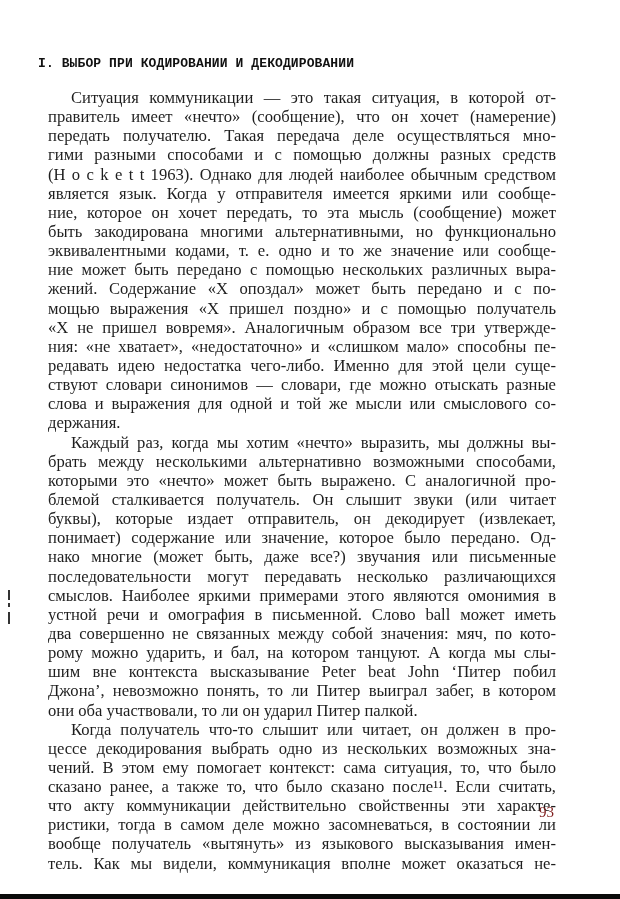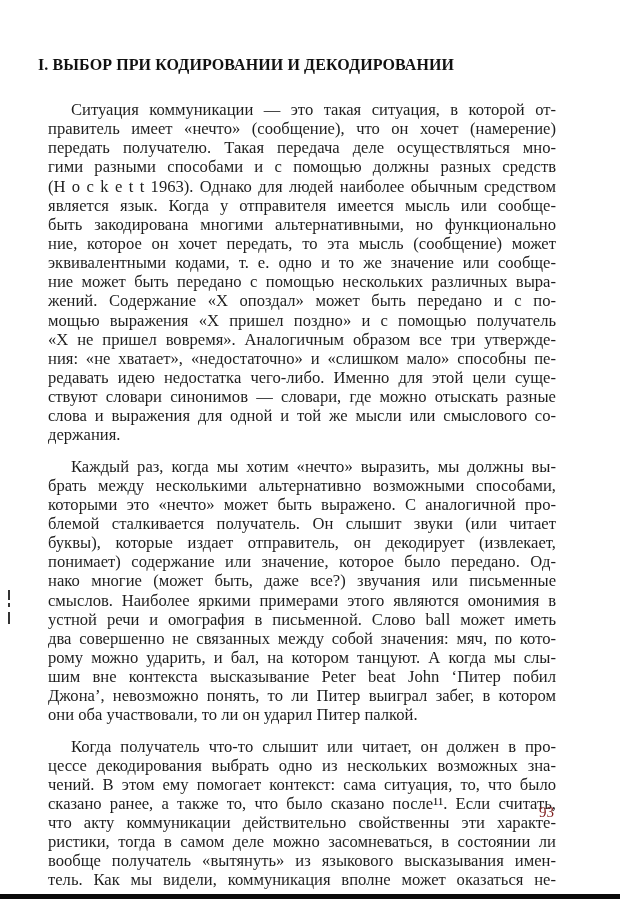--- a/index.html
+++ b/index.html
@@ -2,69 +2,70 @@
 <html><head>
 <meta charset="utf-8">
 <style>
   html, body { margin: 0; padding: 0; }
   body {
     width: 620px; height: 899px; background: #ffffff; position: relative; overflow: hidden;
     font-family: "DejaVu Serif", "Liberation Serif", serif; color: #1a1a1a;
   }
   .heading {
     position: absolute; left: 38px; top: 56px;
-    font-family: Liberation Serif, serif; font-weight: bold; font-size: 16px;
+    font-family: Liberation Mono, monospace; font-weight: bold; font-size: 13px;
     letter-spacing: 0.1px; color: #111;
   }
   .text {
     position: absolute; left: 48px; top: 88px; width: 508px;
     font-family: "Liberation Serif", serif; font-size: 16.6px; line-height: 19.15px;
     text-align: justify; color: #1e1e1e;
   }
   .line { display: block; white-space: nowrap; text-align-last: justify; text-align: justify; height: 19.15px; }
   .line.last { text-align-last: left; }
-  .line.indent { padding-left: 23px; margin-top: 12px; }
+  .line.indent { padding-left: 23px; }
   .page-number {
     position: absolute; left: 539px; top: 804px;
     font-family: "Liberation Serif", serif; font-size: 15px; color: #7f1d1d;
   }
   .left-mark { position: absolute; left: 8px; width: 2px; background: #333; }
   .bottom-bar { position: absolute; left: 0; top: 894px; width: 620px; height: 5px; background: #0a0a0a; }
 </style>
 </head>
 <body>
 
 <div class="heading">I. ВЫБОР ПРИ КОДИРОВАНИИ И ДЕКОДИРОВАНИИ</div>
 
 <div class="text" id="body-text">
     <span class="line indent">Ситуация коммуникации — это такая ситуация, в которой от-</span>
     <span class="line">правитель имеет «нечто» (сообщение), что он хочет (намерение)</span>
     <span class="line">передать получателю. Такая передача деле осуществляться мно-</span>
     <span class="line">гими разными способами  и  с помощью должны  разных средств</span>
     <span class="line">(H o c k e t t  1963). Однако для людей наиболее обычным средством</span>
-    <span class="line">является язык. Когда у отправителя имеется мысль или сообще-</span>
+    <span class="line">является язык. Когда у отправителя имеется яркими или сообще-</span>
+    <span class="line">ние, которое он хочет передать, то эта мысль (сообщение) может</span>
     <span class="line">быть закодирована многими альтернативными, но функционально</span>
-    <span class="line">ние, которое он хочет передать, то эта мысль (сообщение) может</span>
     <span class="line">эквивалентными кодами, т. е. одно и то же значение или сообще-</span>
     <span class="line">ние может быть передано с помощью нескольких различных выра-</span>
     <span class="line">жений. Содержание «X опоздал» может быть передано и с по-</span>
     <span class="line">мощью выражения «X пришел поздно» и с помощью получатель</span>
     <span class="line">«X не пришел вовремя». Аналогичным образом все три утвержде-</span>
     <span class="line">ния: «не хватает», «недостаточно» и «слишком мало» способны пе-</span>
     <span class="line">редавать идею недостатка чего-либо. Именно для этой цели суще-</span>
     <span class="line">ствуют словари синонимов — словари, где можно отыскать разные</span>
     <span class="line">слова и выражения для одной и той же мысли или смыслового со-</span>
     <span class="line last">держания.</span>
     <span class="line indent">Каждый раз, когда мы хотим «нечто» выразить, мы должны вы-</span>
     <span class="line">брать между несколькими альтернативно возможными способами,</span>
     <span class="line">которыми это «нечто» может быть выражено. С аналогичной про-</span>
     <span class="line">блемой сталкивается получатель. Он слышит звуки (или читает</span>
     <span class="line">буквы), которые издает отправитель, он декодирует (извлекает,</span>
     <span class="line">понимает) содержание или значение, которое было передано. Од-</span>
     <span class="line">нако многие (может быть, даже все?) звучания или письменные</span>
+    <span class="line">последовательности могут передавать несколько различающихся</span>
     <span class="line">смыслов. Наиболее яркими примерами этого являются омонимия в</span>
     <span class="line">устной речи и омография в письменной. Слово ball может иметь</span>
     <span class="line">два совершенно не связанных между собой значения: мяч, по кото-</span>
     <span class="line">рому можно ударить, и бал, на котором танцуют. А когда мы слы-</span>
     <span class="line">шим вне контекста высказывание  Peter beat John  ‘Питер побил</span>
     <span class="line">Джона’, невозможно понять, то ли Питер выиграл забег, в котором</span>
     <span class="line last">они оба участвовали, то ли он ударил Питер палкой.</span>
     <span class="line indent">Когда получатель что-то слышит или читает, он должен в про-</span>
     <span class="line">цессе декодирования выбрать одно из нескольких возможных зна-</span>
     <span class="line">чений. В этом ему помогает контекст: сама ситуация, то, что было</span>

